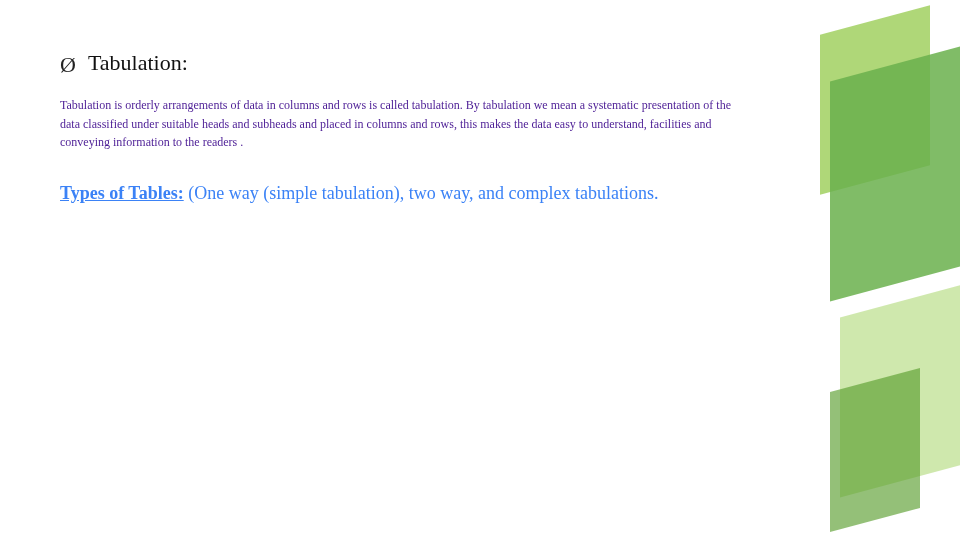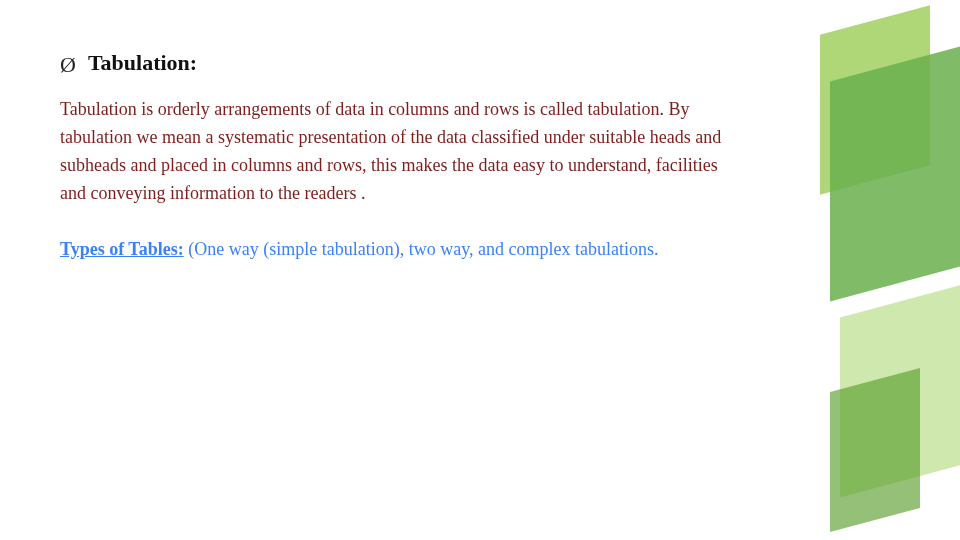--- a/index.html
+++ b/index.html
@@ -94,28 +94,28 @@
 
     .bullet-symbol {
       font-size: 22px;
       margin-right: 12px;
       margin-top: 2px;
       color: #222;
     }
 
     .heading-text {
       font-size: 22px;
-      font-weight: bold;
+      font-weight: normal;
       color: #111;
     }
 
     .body-paragraph {
-      font-size: 18px;
+      font-size: 12px;
       line-height: 1.55;
-      color: #7f1d1d;
+      color: #4c1d95;
       margin-bottom: 28px;
       margin-left: 0;
     }
 
     .types-paragraph {
       font-size: 18px;
       line-height: 1.55;
       color: #3b82f6;
     }
 

